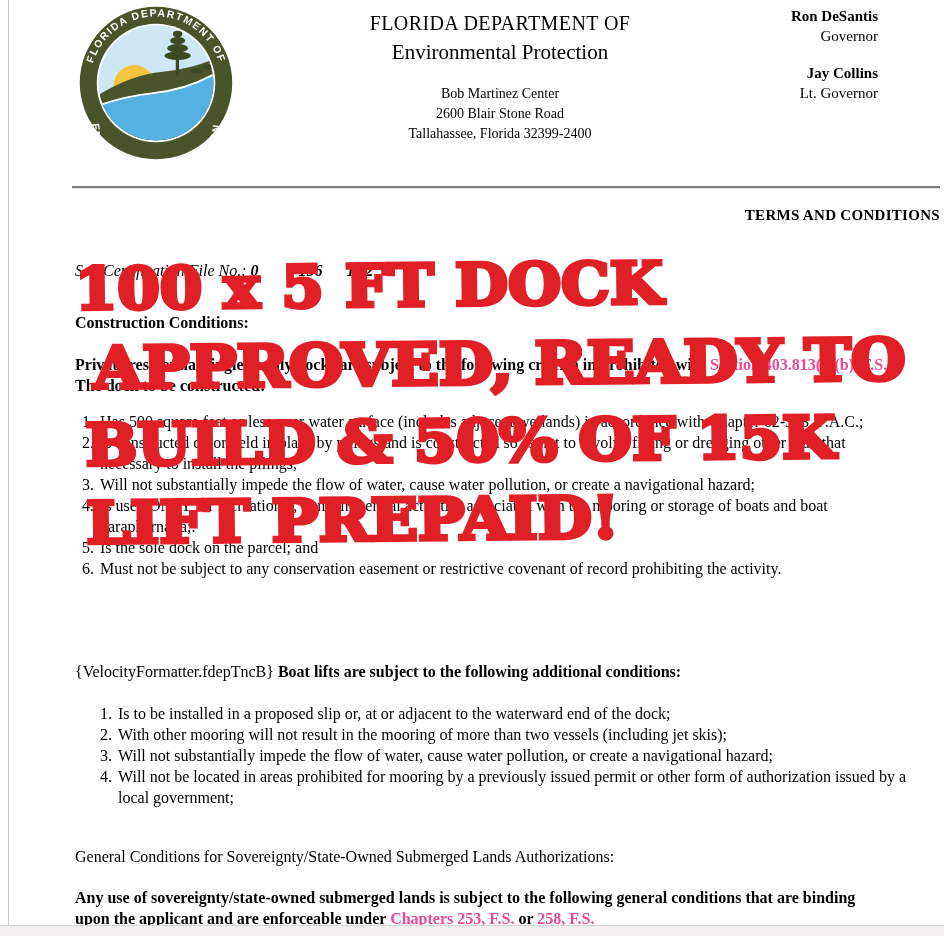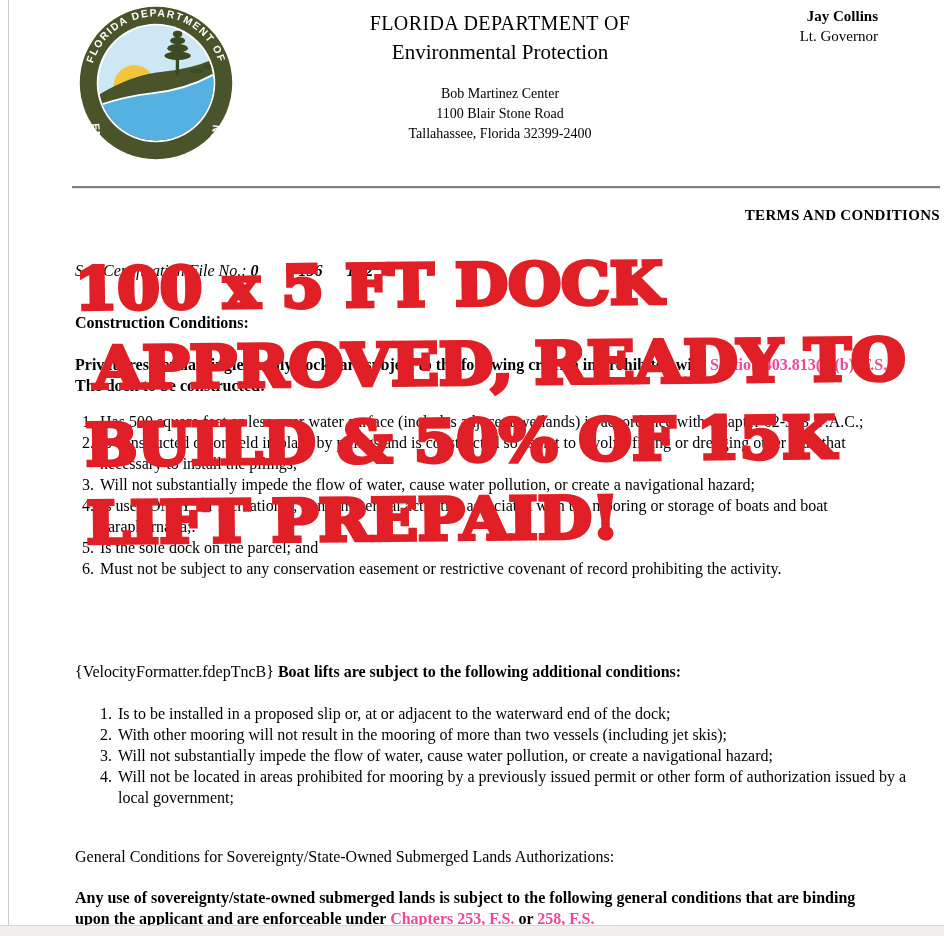--- a/index.html
+++ b/index.html
@@ -87,26 +87,30 @@
     <text class="seal-text" text-anchor="middle">
       <textPath href="#arcBot" startOffset="50%">ENVIRONMENTAL PROTECTION</textPath>
     </text>
   </svg>
 
   <div class="center-head">
     <div class="dept1">FLORIDA DEPARTMENT OF</div>
     <div class="dept2">Environmental Protection</div>
     <div class="addr">
       <div>Bob Martinez Center</div>
-      <div>1100 Blair Stone Road</div>
+      <div>2600 Blair Stone Road</div>
       <div>Tallahassee, Florida 32399-2400</div>
     </div>
   </div>
 
   <div class="officials">
+    <div class="off-group">
+      <div class="off-name">Ron DeSantis</div>
+      <div>Governor</div>
+    </div>
     <div class="off-group">
       <div class="off-name">Jay Collins</div>
       <div>Lt. Governor</div>
     </div>
   </div>
 
   <div class="rule"></div>
 
   <div class="doc-title">TERMS AND CONDITIONS</div>
 

